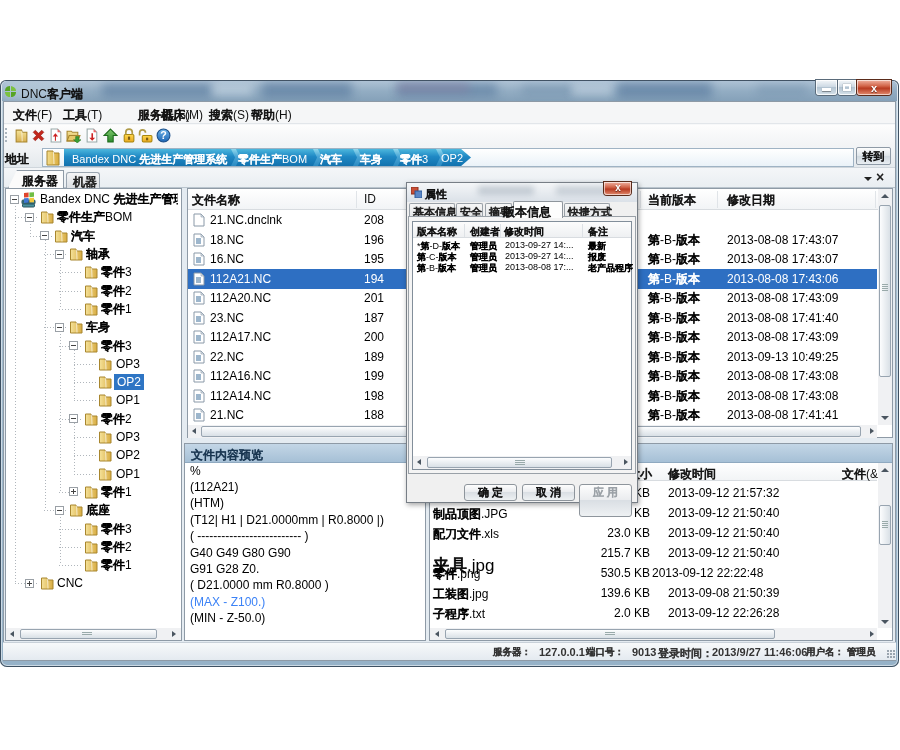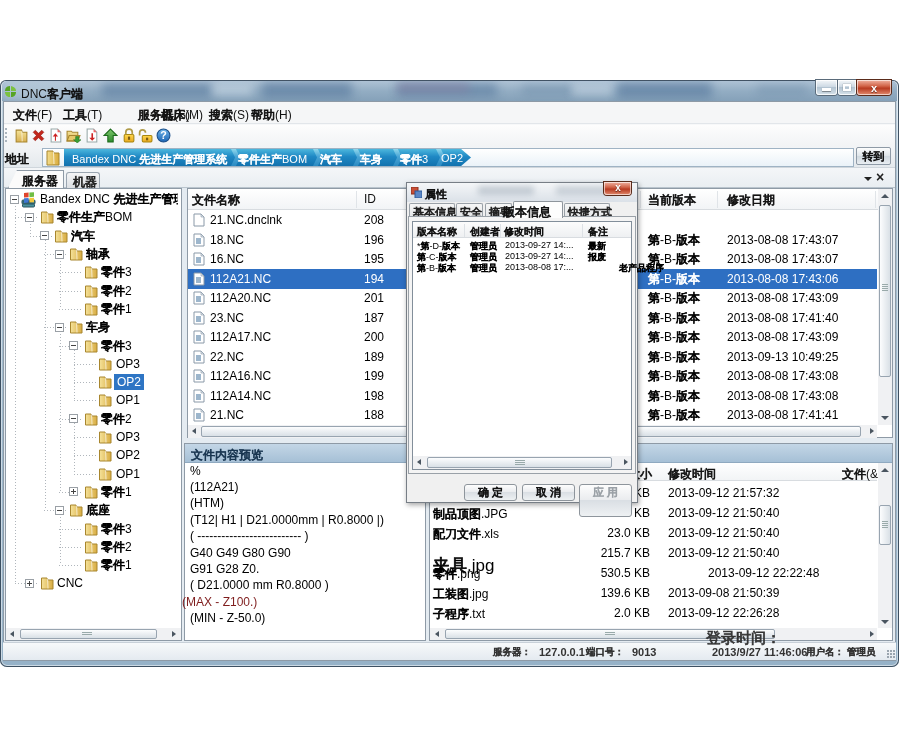--- a/index.html
+++ b/index.html
@@ -556,21 +556,21 @@
 <div class="ab" style="left:185px;top:444px;width:240px;height:19px;background:linear-gradient(#c3d6e6,#a6c0d6);border-bottom:1px solid #8fa9c0;"></div>
 <div class="ab" style="left:191px;top:447px;font-size:12px;color:#17344f;"><b>文件内容预览</b></div>
 <div class="ab" style="left:190px;top:464px;font-size:12px;color:#000;white-space:nowrap;">%</div>
 <div class="ab" style="left:190px;top:480px;font-size:12px;color:#000;white-space:nowrap;">(112A21)</div>
 <div class="ab" style="left:190px;top:496px;font-size:12px;color:#000;white-space:nowrap;">(HTM)</div>
 <div class="ab" style="left:190px;top:513px;font-size:12px;color:#000;white-space:nowrap;">(T12| H1 | D21.0000mm | R0.8000 |)</div>
 <div class="ab" style="left:190px;top:529px;font-size:12px;color:#000;white-space:nowrap;">( -------------------------- )</div>
 <div class="ab" style="left:190px;top:546px;font-size:12px;color:#000;white-space:nowrap;">G40 G49 G80 G90</div>
 <div class="ab" style="left:190px;top:562px;font-size:12px;color:#000;white-space:nowrap;">G91 G28 Z0.</div>
 <div class="ab" style="left:190px;top:578px;font-size:12px;color:#000;white-space:nowrap;">( D21.0000 mm R0.8000 )</div>
-<div class="ab" style="left:182px;top:595px;font-size:12px;color:#7f1d1d;white-space:nowrap;">(MAX - Z100.)</div>
+<div class="ab" style="left:190px;top:595px;font-size:12px;color:#3b82f6;white-space:nowrap;">(MAX - Z100.)</div>
 <div class="ab" style="left:190px;top:611px;font-size:12px;color:#000;white-space:nowrap;">(MIN - Z-50.0)</div>
 <div class="ab" style="left:429px;top:443px;width:464px;height:198px;background:#fff;border:1px solid #8e9aa6;"></div>
 <div class="ab" style="left:430px;top:444px;width:462px;height:19px;background:linear-gradient(#c3d6e6,#a6c0d6);border-bottom:1px solid #8fa9c0;"></div>
 <div class="ab" style="left:436px;top:447px;font-size:12px;color:#17344f;"><b>关联文件</b></div>
 <div class="ab" style="left:430px;top:463px;width:447px;height:18px;background:linear-gradient(#ffffff,#f2f4f6);border-bottom:1px solid #d8dce0;"></div>
 <div class="ab" style="left:628px;top:466px;font-size:12px;color:#111;"><b>大小</b></div>
 <div class="ab" style="left:668px;top:466px;font-size:12px;color:#111;"><b>修改时间</b></div>
 <div class="ab" style="left:842px;top:466px;font-size:12px;color:#111;"><b>文件</b>(&amp;l</div>
 <div class="ab" style="left:433px;top:486px;font-size:12px;color:#000;"><b>模型文件</b>.stp</div>
 <div class="ab" style="left:550px;top:486px;width:100px;font-size:12px;color:#000;text-align:right;">388.6 KB</div>
@@ -579,21 +579,21 @@
 <div class="ab" style="left:550px;top:506px;width:100px;font-size:12px;color:#000;text-align:right;">420.4 KB</div>
 <div class="ab" style="left:668px;top:506px;font-size:12px;color:#000;">2013-09-12 21:50:40</div>
 <div class="ab" style="left:433px;top:526px;font-size:12px;color:#000;"><b>配刀文件</b>.xls</div>
 <div class="ab" style="left:550px;top:526px;width:100px;font-size:12px;color:#000;text-align:right;">23.0 KB</div>
 <div class="ab" style="left:668px;top:526px;font-size:12px;color:#000;">2013-09-12 21:50:40</div>
 <div class="ab" style="left:433px;top:546px;font-size:17px;color:#000;margin-top:8px;"><b>夹具</b>.jpg</div>
 <div class="ab" style="left:550px;top:546px;width:100px;font-size:12px;color:#000;text-align:right;">215.7 KB</div>
 <div class="ab" style="left:668px;top:546px;font-size:12px;color:#000;">2013-09-12 21:50:40</div>
 <div class="ab" style="left:433px;top:566px;font-size:12px;color:#000;"><b>零件</b>.png</div>
 <div class="ab" style="left:550px;top:566px;width:100px;font-size:12px;color:#000;text-align:right;">530.5 KB</div>
-<div class="ab" style="left:708px;top:566px;font-size:12px;color:#000;">2013-09-12 22:22:48</div>
+<div class="ab" style="left:652px;top:566px;font-size:12px;color:#000;">2013-09-12 22:22:48</div>
 <div class="ab" style="left:433px;top:586px;font-size:12px;color:#000;"><b>工装图</b>.jpg</div>
 <div class="ab" style="left:550px;top:586px;width:100px;font-size:12px;color:#000;text-align:right;">139.6 KB</div>
 <div class="ab" style="left:668px;top:586px;font-size:12px;color:#000;">2013-09-08 21:50:39</div>
 <div class="ab" style="left:433px;top:606px;font-size:12px;color:#000;"><b>子程序</b>.txt</div>
 <div class="ab" style="left:550px;top:606px;width:100px;font-size:12px;color:#000;text-align:right;">2.0 KB</div>
 <div class="ab" style="left:668px;top:606px;font-size:12px;color:#000;">2013-09-12 22:26:28</div>
 <div class="ab" style="left:878px;top:463px;width:14px;height:165px;background:#f0f1f3;"></div>
 <div class="ab" style="left:881px;top:468px;width:0;height:0;border-left:4px solid transparent;border-right:4px solid transparent;border-bottom:4px solid #4a5560;"></div>
 <div class="ab" style="left:881px;top:620px;width:0;height:0;border-left:4px solid transparent;border-right:4px solid transparent;border-top:4px solid #4a5560;"></div>
 <div class="ab" style="left:879px;top:505px;width:12px;height:40px;background:linear-gradient(90deg,#fcfdfe,#d9e0e6);border:1px solid #98a4b0;border-radius:2px;"></div>
@@ -601,21 +601,21 @@
 <div class="ab" style="left:430px;top:628px;width:447px;height:12px;background:#f0f1f3;"></div>
 <div class="ab" style="left:435px;top:631px;width:0;height:0;border-top:3px solid transparent;border-bottom:3px solid transparent;border-right:4px solid #4a5560;"></div>
 <div class="ab" style="left:870px;top:631px;width:0;height:0;border-top:3px solid transparent;border-bottom:3px solid transparent;border-left:4px solid #4a5560;"></div>
 <div class="ab" style="left:445px;top:629px;width:330px;height:10px;background:linear-gradient(#fcfdfe,#d9e0e6);border:1px solid #98a4b0;border-radius:2px;"></div>
 <div class="ab" style="left:605px;top:632px;width:10px;height:4px;background-image:repeating-linear-gradient(#9aa 0 1px,transparent 1px 2px);"></div>
 <div class="ab" style="left:3px;top:642px;width:893px;height:18px;background:linear-gradient(#f7f9fa,#e4eaf0);border-top:1px solid #c8d0d8;"></div>
 <div class="ab" style="left:493px;top:646px;font-size:9.5px;font-weight:bold;color:#333;white-space:nowrap;"><b>服务器：</b></div>
 <div class="ab" style="left:539px;top:646px;font-size:11px;font-weight:bold;color:#333;white-space:nowrap;">127.0.0.1</div>
 <div class="ab" style="left:586px;top:646px;font-size:9.5px;font-weight:bold;color:#333;white-space:nowrap;"><b>端口号：</b></div>
 <div class="ab" style="left:632px;top:646px;font-size:11px;font-weight:bold;color:#333;white-space:nowrap;">9013</div>
-<div class="ab" style="left:658px;top:629px;font-size:15px;font-weight:bold;color:#333;white-space:nowrap;margin-left:48px;"><b>登录时间：</b></div>
+<div class="ab" style="left:658px;top:646px;font-size:11px;font-weight:bold;color:#333;white-space:nowrap;"><b>登录时间：</b></div>
 <div class="ab" style="left:712px;top:646px;font-size:11px;font-weight:bold;color:#333;white-space:nowrap;">2013/9/27 11:46:06</div>
 <div class="ab" style="left:806px;top:646px;font-size:9.5px;font-weight:bold;color:#333;white-space:nowrap;"><b>用户名：</b></div>
 <div class="ab" style="left:847px;top:646px;font-size:9.5px;font-weight:bold;color:#333;white-space:nowrap;"><b>管理员</b></div>
 <div class="ab" style="left:887px;top:650px;width:9px;height:8px;background-image:radial-gradient(circle at 1px 1px,#9aa5af 1px,transparent 1px);background-size:3px 3px;"></div>
 <div class="ab" style="left:406px;top:182px;width:232px;height:321px;background:#f0f0f0;border:1px solid #777e86;box-shadow:1px 2px 5px rgba(0,0,0,.35);"></div>
 <div class="ab" style="left:407px;top:183px;width:230px;height:19px;background:linear-gradient(#f4f6f8,#dbe1e8);"></div>
 <svg class="ab" style="left:411px;top:187px" width="11" height="11" viewBox="0 0 11 11">
     <rect x="0" y="0" width="7" height="7" fill="#c84f36" stroke="#8a2f1d"></rect>
     <rect x="4" y="4" width="7" height="7" fill="#5b86c5" stroke="#2d5a99"></rect>
   </svg>
@@ -648,20 +648,20 @@
 <div class="ab" style="left:470px;top:240px;font-size:9px;color:#000;white-space:nowrap;"><b>管理员</b></div>
 <div class="ab" style="left:505px;top:240px;font-size:9px;color:#000;white-space:nowrap;">2013-09-27 14:...</div>
 <div class="ab" style="left:588px;top:240px;font-size:9px;color:#000;white-space:nowrap;"><b>最新</b></div>
 <div class="ab" style="left:417px;top:251px;font-size:9px;color:#000;white-space:nowrap;"><b>第</b>-C-<b>版本</b></div>
 <div class="ab" style="left:470px;top:251px;font-size:9px;color:#000;white-space:nowrap;"><b>管理员</b></div>
 <div class="ab" style="left:505px;top:251px;font-size:9px;color:#000;white-space:nowrap;">2013-09-27 14:...</div>
 <div class="ab" style="left:588px;top:251px;font-size:9px;color:#000;white-space:nowrap;"><b>报废</b></div>
 <div class="ab" style="left:417px;top:262px;font-size:9px;color:#000;white-space:nowrap;"><b>第</b>-B-<b>版本</b></div>
 <div class="ab" style="left:470px;top:262px;font-size:9px;color:#000;white-space:nowrap;"><b>管理员</b></div>
 <div class="ab" style="left:505px;top:262px;font-size:9px;color:#000;white-space:nowrap;">2013-08-08 17:...</div>
-<div class="ab" style="left:588px;top:262px;font-size:9px;color:#000;white-space:nowrap;margin-left:31px;"><b>老产品程序</b></div>
+<div class="ab" style="left:588px;top:262px;font-size:9px;color:#000;white-space:nowrap;"><b>老产品程序</b></div>
 <div class="ab" style="left:413px;top:456px;width:218px;height:13px;background:#f0f1f3;"></div>
 <div class="ab" style="left:417px;top:459px;width:0;height:0;border-top:3px solid transparent;border-bottom:3px solid transparent;border-right:4px solid #4a5560;"></div>
 <div class="ab" style="left:624px;top:459px;width:0;height:0;border-top:3px solid transparent;border-bottom:3px solid transparent;border-left:4px solid #4a5560;"></div>
 <div class="ab" style="left:427px;top:457px;width:185px;height:11px;background:linear-gradient(#fcfdfe,#d9e0e6);border:1px solid #98a4b0;border-radius:2px;"></div>
 <div class="ab" style="left:515px;top:460px;width:10px;height:5px;background-image:repeating-linear-gradient(#9aa 0 1px,transparent 1px 2px);"></div>
 <div class="ab" style="left:464px;top:484px;width:53px;height:17px;background:linear-gradient(#fdfdfd,#e9ebee 50%,#dadfe4 50%,#eef1f3);border:1px solid #8e959c;border-radius:3px;font-size:11px;color:#111;text-align:center;line-height:15px;"><b>确</b> <b>定</b></div>
 <div class="ab" style="left:522px;top:484px;width:53px;height:17px;background:linear-gradient(#fdfdfd,#e9ebee 50%,#dadfe4 50%,#eef1f3);border:1px solid #8e959c;border-radius:3px;font-size:11px;color:#111;text-align:center;line-height:15px;"><b>取</b> <b>消</b></div>
 <div class="ab" style="left:579px;top:484px;width:53px;height:33px;background:linear-gradient(#fdfdfd,#e9ebee 50%,#dadfe4 50%,#eef1f3);border:1px solid #8e959c;border-radius:3px;font-size:11px;color:#9aa0a6;text-align:center;line-height:15px;"><b>应</b> <b>用</b></div>
 </body></html>

